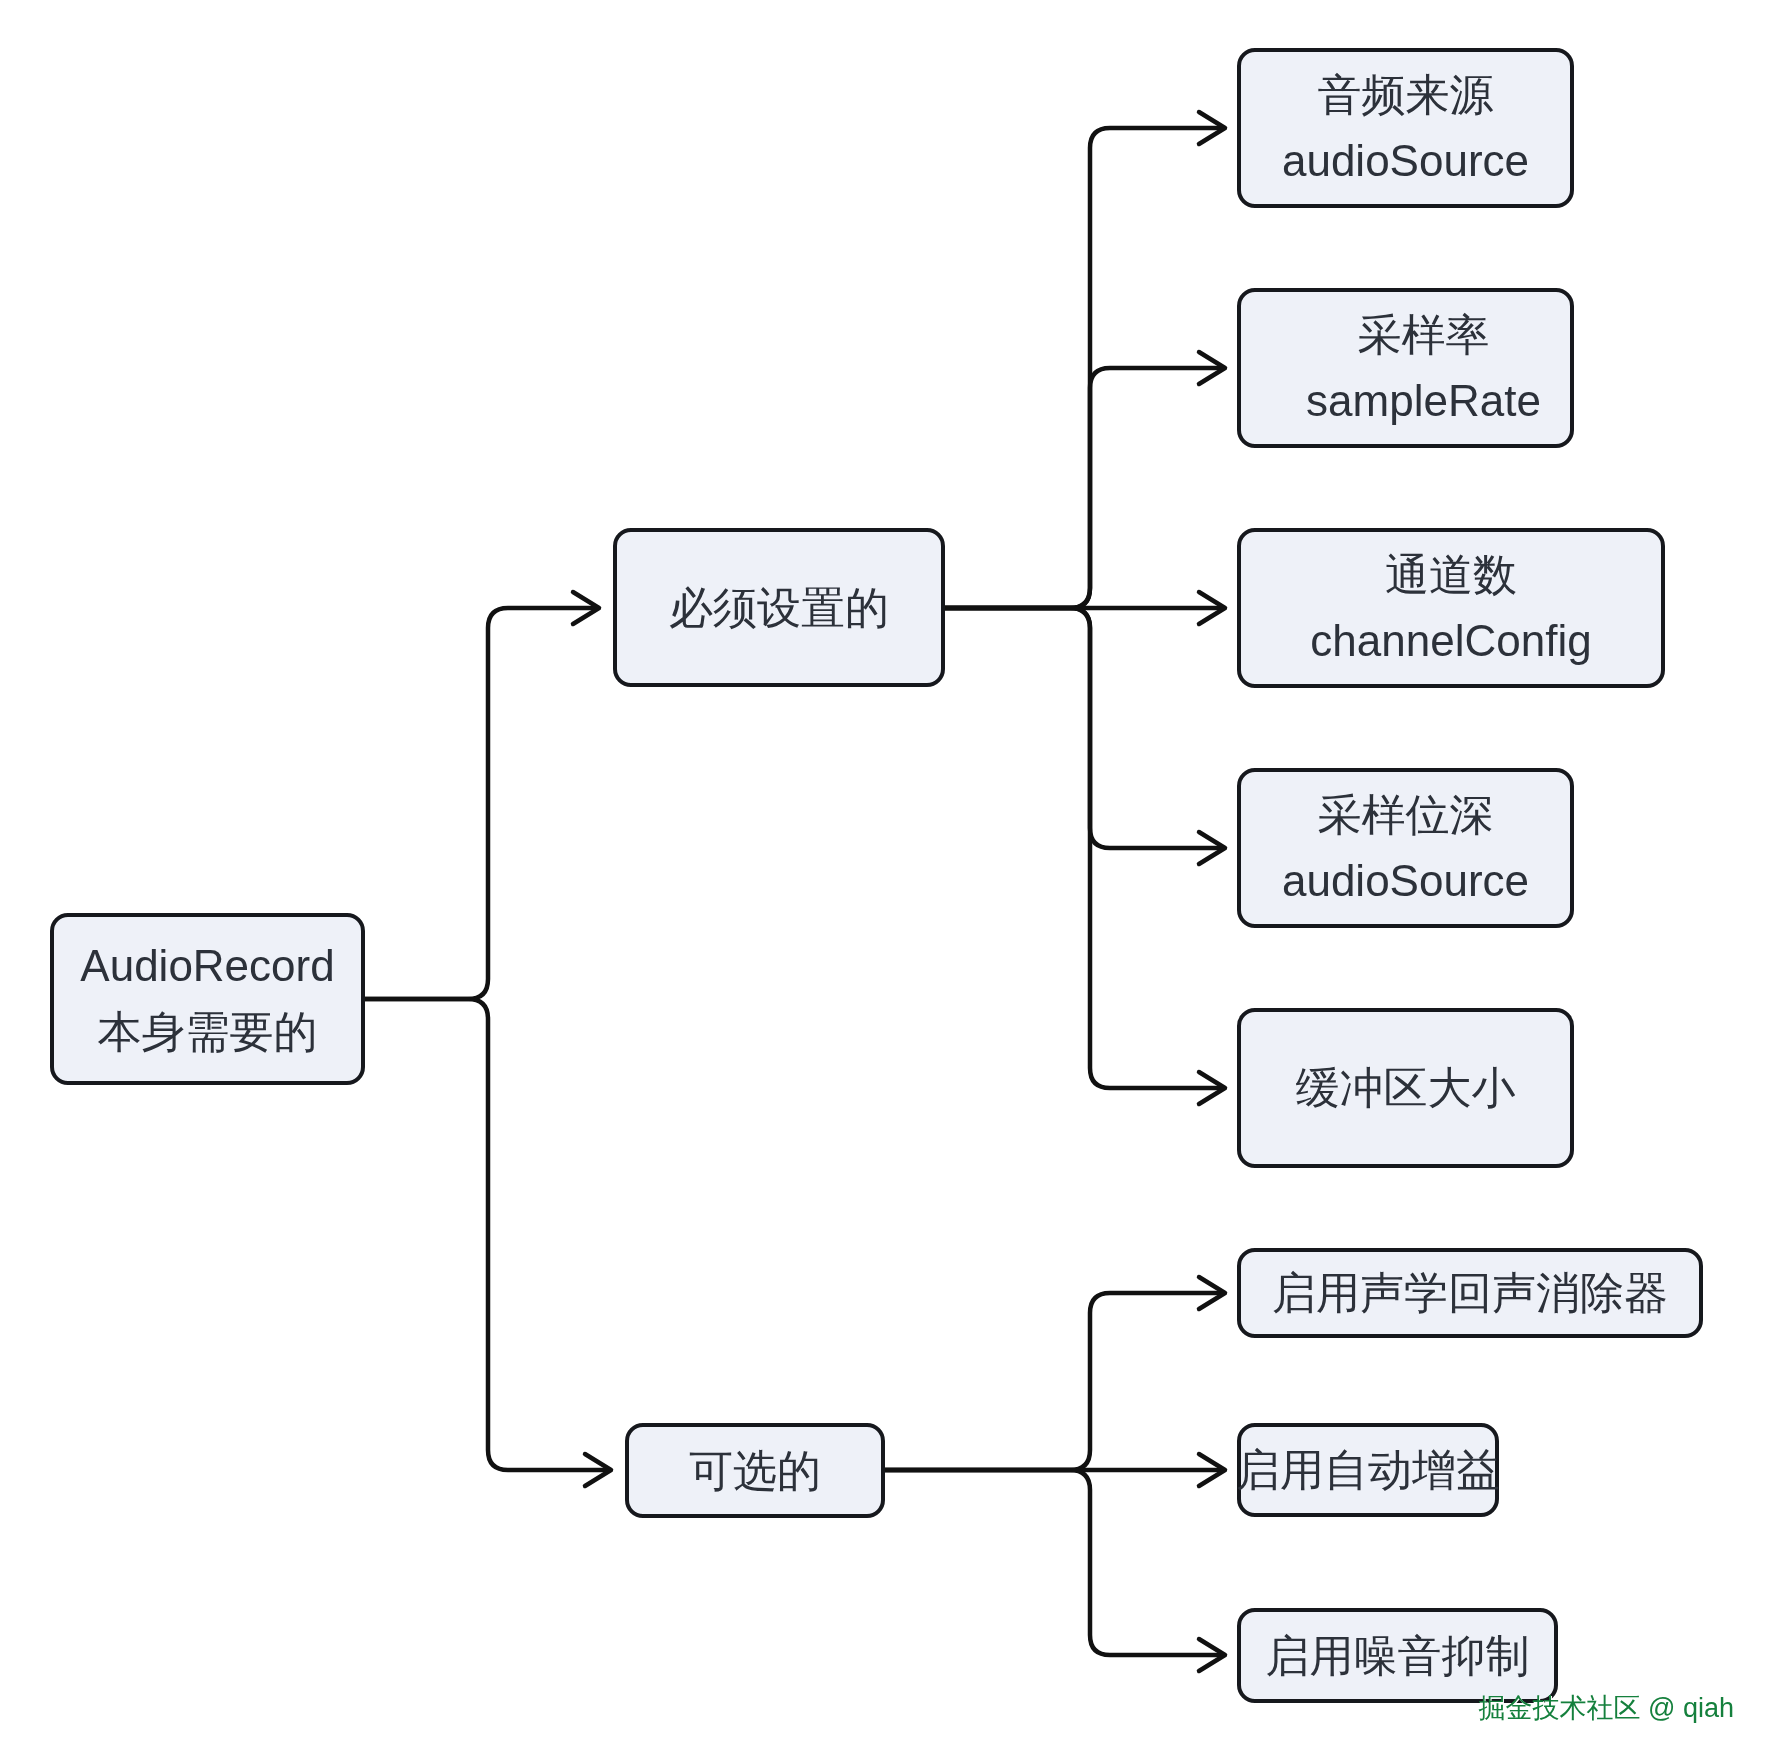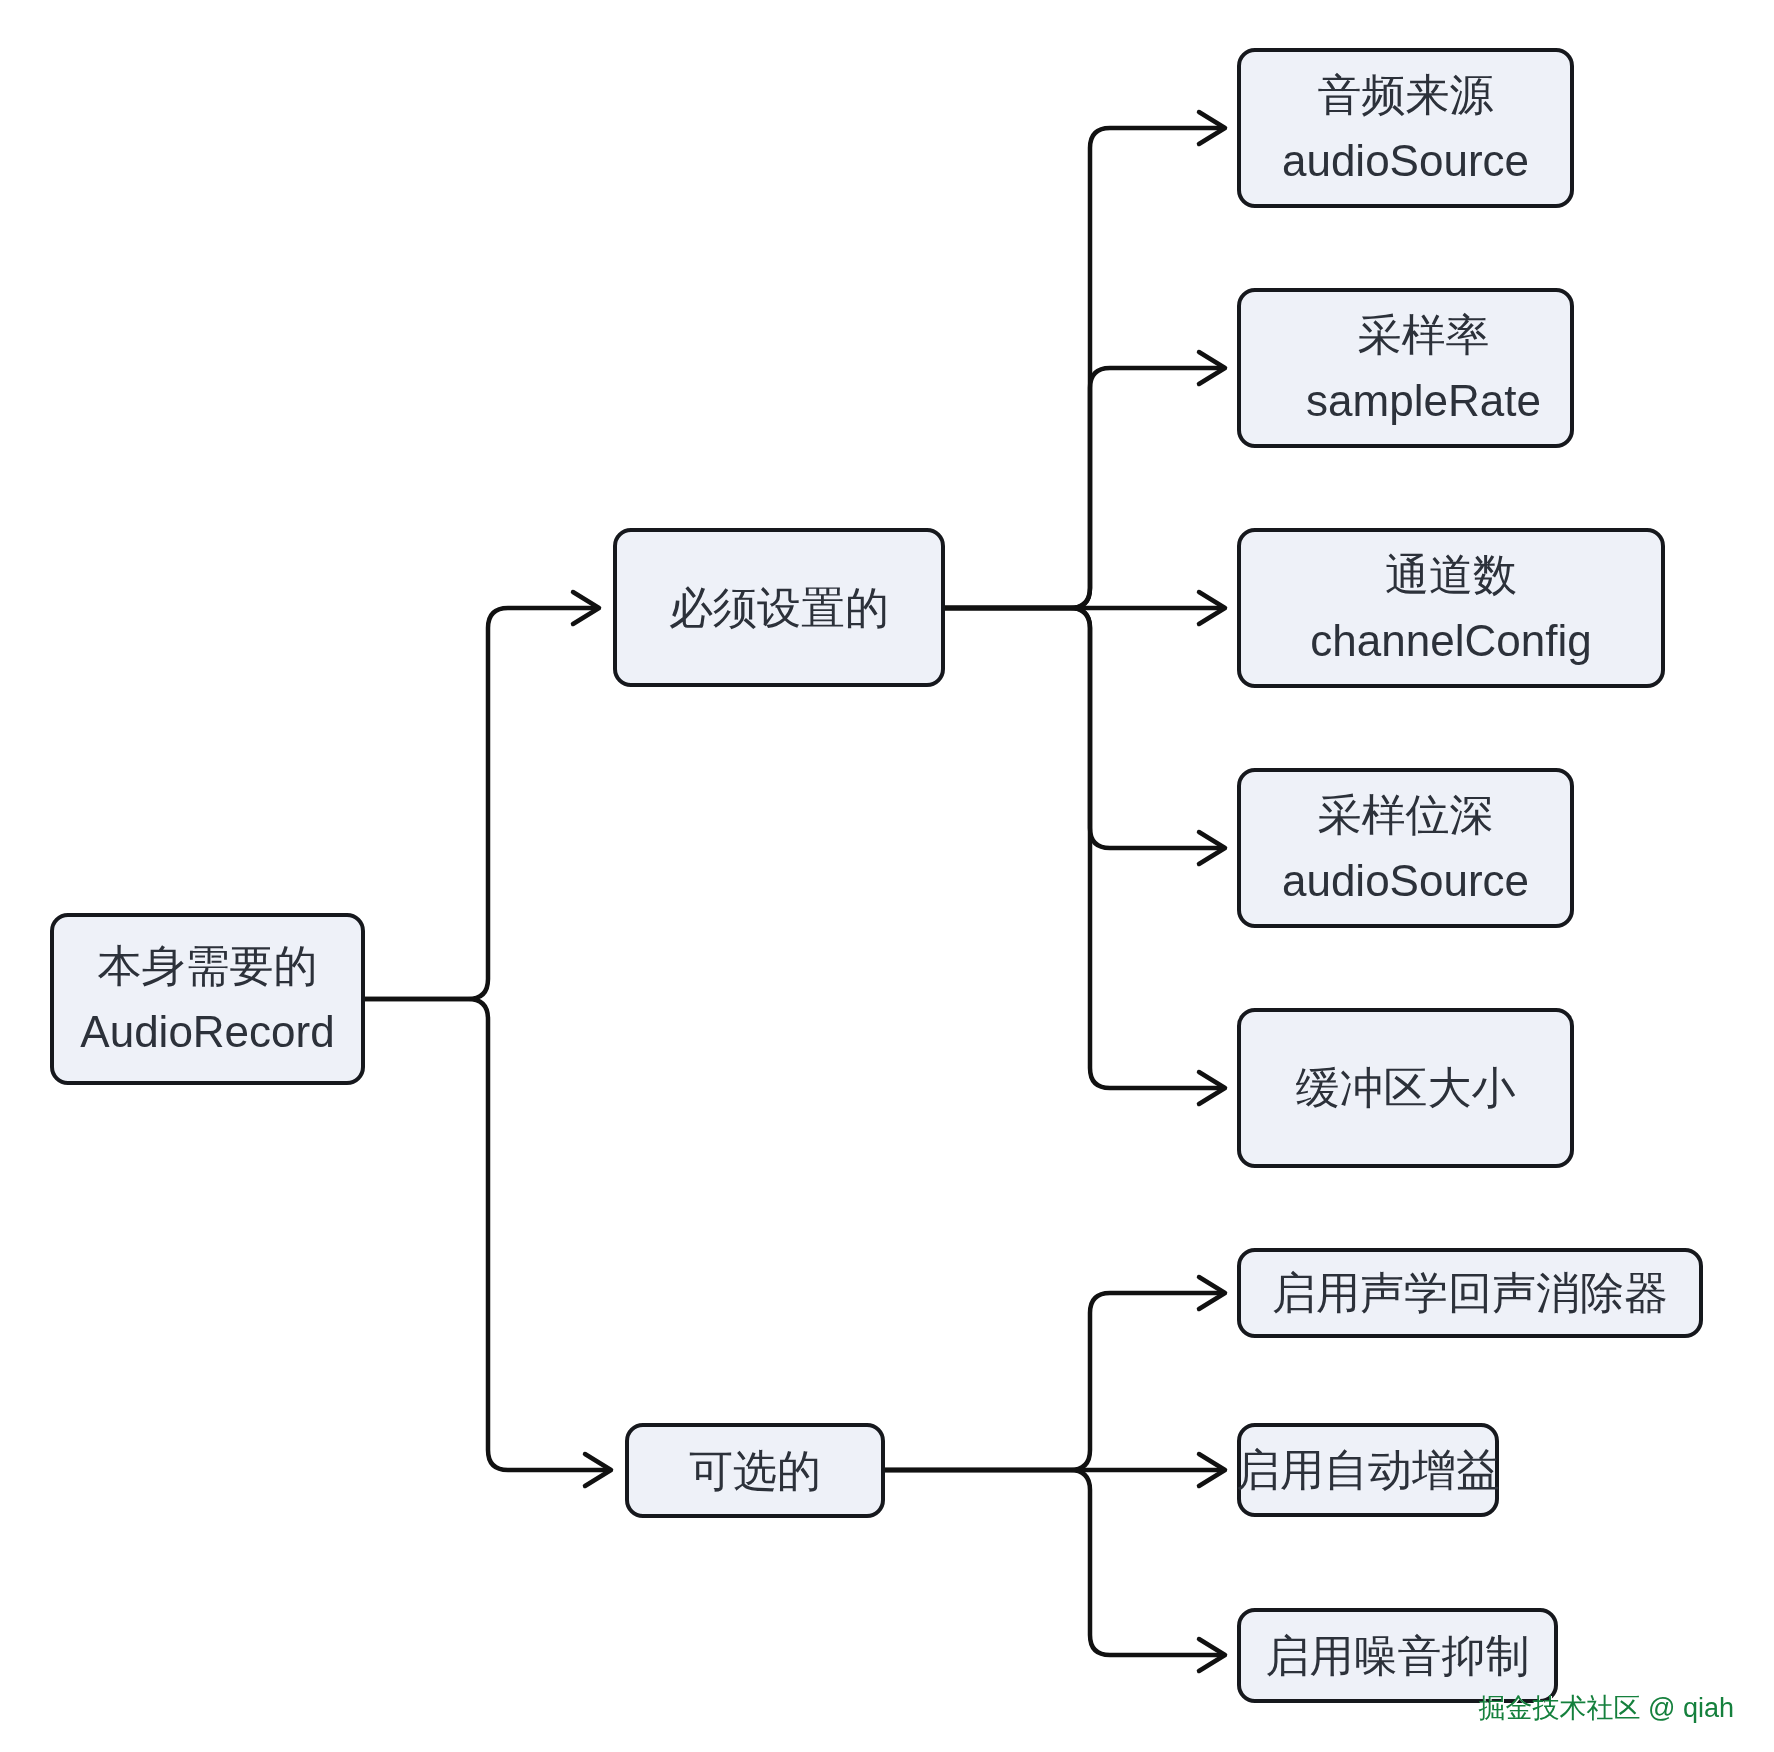--- a/index.html
+++ b/index.html
@@ -77,22 +77,22 @@
 
       <path d="M885 1470 H1070 Q1090 1470 1090 1450 L1090 1313 Q1090 1293 1110 1293 H1224" marker-end="url(#arrow)"></path>
 
       <path d="M885 1470 H1224" marker-end="url(#arrow)"></path>
 
       <path d="M885 1470 H1070 Q1090 1470 1090 1490 L1090 1635 Q1090 1655 1110 1655 H1224" marker-end="url(#arrow)"></path>
     </g>
   </svg>
 
   <div class="node" style="left:50px; top:913px; width:315px; height:172px;">
+    <span>AudioRecord</span>
     <span>本身需要的</span>
-    <span>AudioRecord</span>
   </div>
 
   <div class="node" style="left:613px; top:528px; width:332px; height:159px;">
     <span>必须设置的</span>
   </div>
 
   <div class="node" style="left:625px; top:1423px; width:260px; height:95px;">
     <span>可选的</span>
   </div>
 

